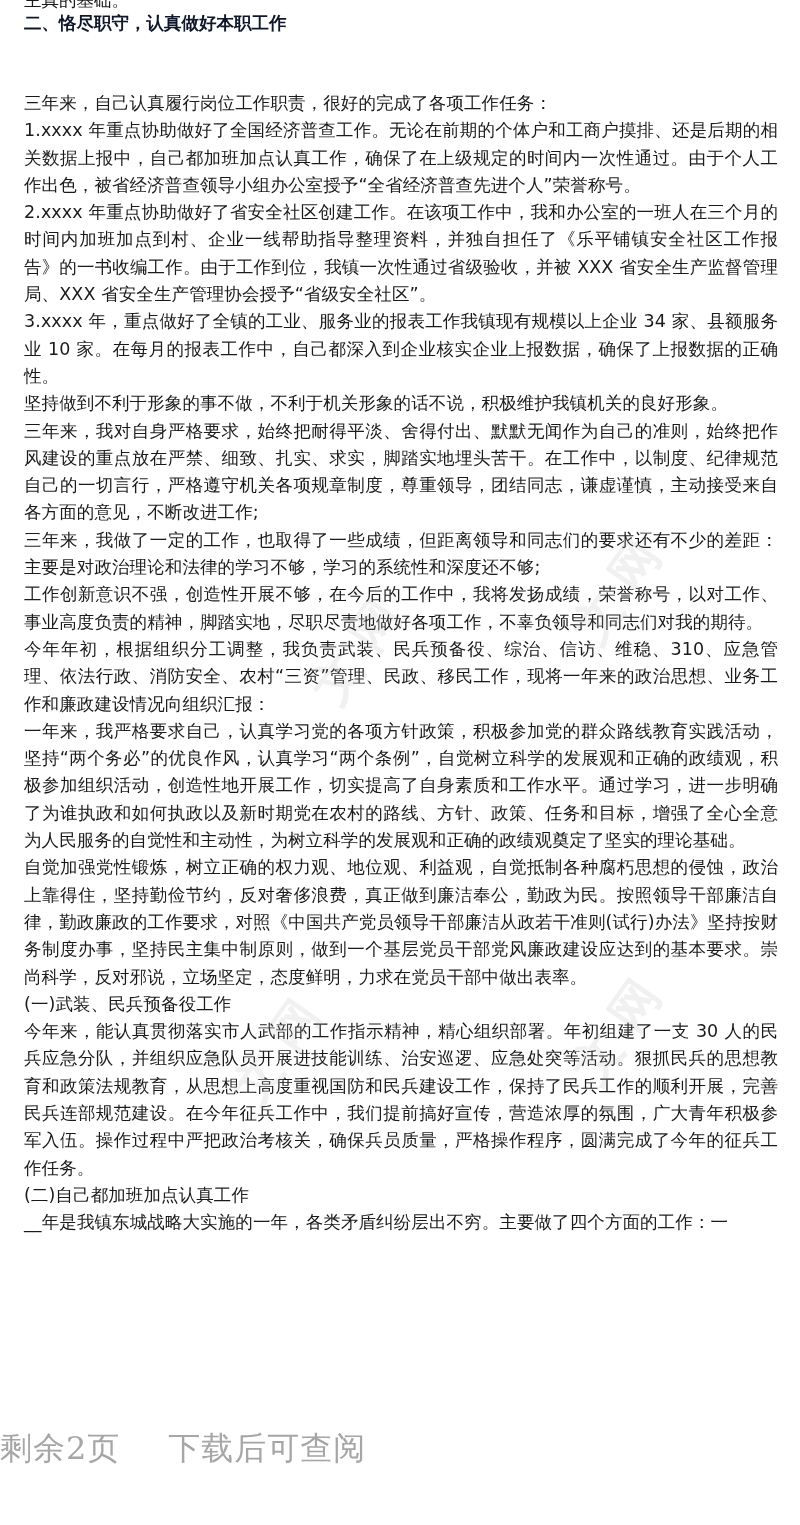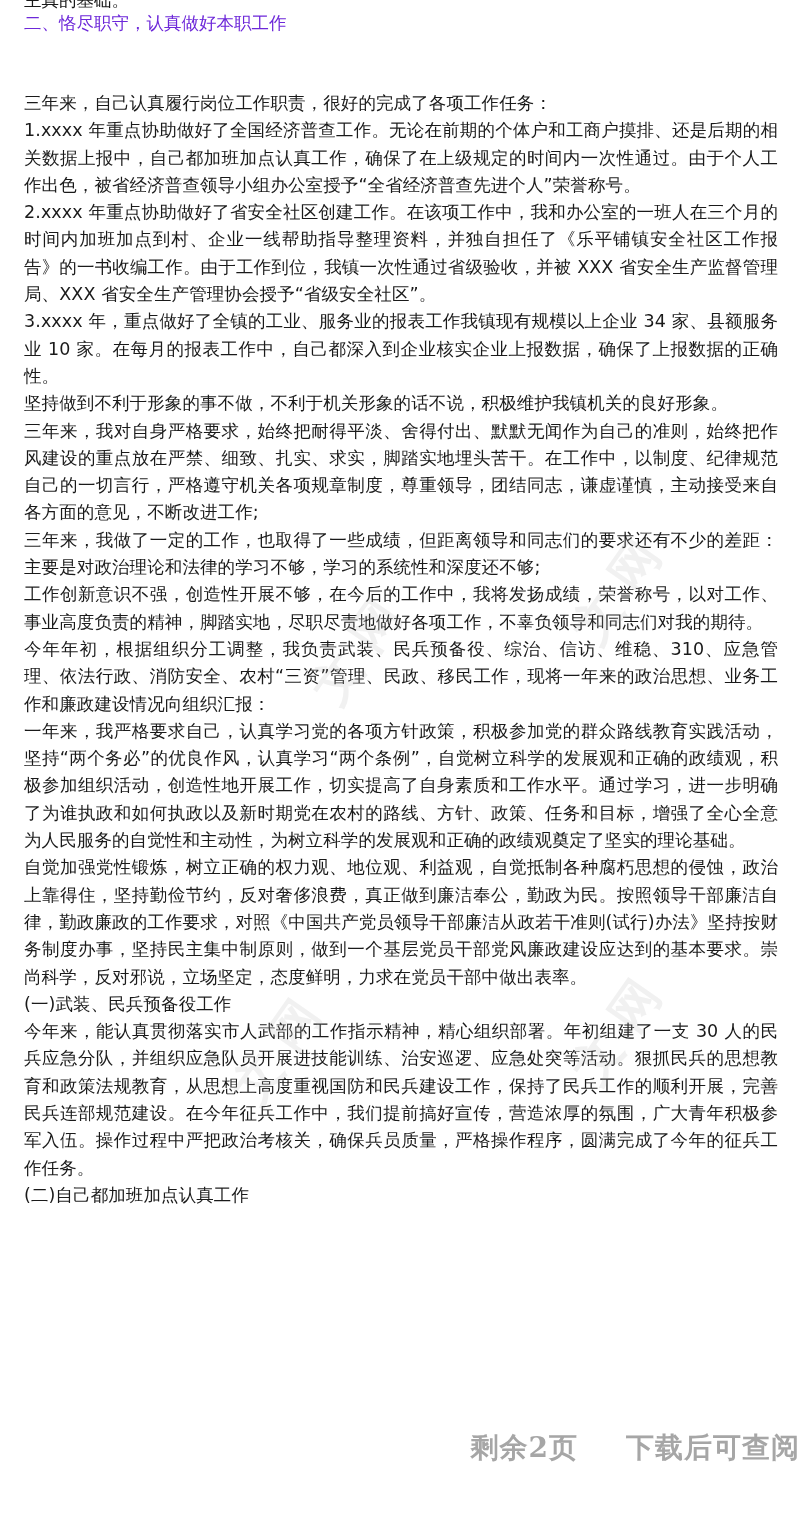--- a/index.html
+++ b/index.html
@@ -30,23 +30,23 @@
     line-height: 28px;
     white-space: nowrap;
     color: #1a1a1a;
   }
   .heading {
     position: absolute;
     left: 24px;
     top: 9px;
     font-size: 17.5px;
     line-height: 28px;
-    font-weight: normal;
+    font-weight: bold;
     white-space: nowrap;
-    color: #6d28d9;
+    color: #0f172a;
   }
   .body-text {
     position: absolute;
     left: 24px;
     top: 90px;
     width: 754px;
     font-size: 17.5px;
     line-height: 27.3px;
     text-align: justify;
     text-justify: inter-character;
@@ -64,24 +64,24 @@
     transform: rotate(-55deg);
     white-space: nowrap;
     pointer-events: none;
   }
   .more-banner {
     position: absolute;
     left: 0;
     top: 1418px;
     width: 800px;
     height: 60px;
-    text-align: right;
+    text-align: left;
     font-family: "DejaVu Serif", "Liberation Serif", serif;
-    font-size: 28px;
-    font-weight: bold;
+    font-size: 32px;
+    font-weight: normal;
     color: #a6a6a6;
     letter-spacing: 1px;
     line-height: 60px;
   }
   .more-banner span {
     display: inline-block;
   }
   .more-banner .gap {
     width: 48px;
   }
@@ -103,20 +103,21 @@
     <p>坚持做到不利于形象的事不做，不利于机关形象的话不说，积极维护我镇机关的良好形象。</p>
     <p>三年来，我对自身严格要求，始终把耐得平淡、舍得付出、默默无闻作为自己的准则，始终把作风建设的重点放在严禁、细致、扎实、求实，脚踏实地埋头苦干。在工作中，以制度、纪律规范自己的一切言行，严格遵守机关各项规章制度，尊重领导，团结同志，谦虚谨慎，主动接受来自各方面的意见，不断改进工作;</p>
     <p>三年来，我做了一定的工作，也取得了一些成绩，但距离领导和同志们的要求还有不少的差距：主要是对政治理论和法律的学习不够，学习的系统性和深度还不够;</p>
     <p>工作创新意识不强，创造性开展不够，在今后的工作中，我将发扬成绩，荣誉称号，以对工作、事业高度负责的精神，脚踏实地，尽职尽责地做好各项工作，不辜负领导和同志们对我的期待。</p>
     <p>今年年初，根据组织分工调整，我负责武装、民兵预备役、综治、信访、维稳、310、应急管理、依法行政、消防安全、农村“三资”管理、民政、移民工作，现将一年来的政治思想、业务工作和廉政建设情况向组织汇报：</p>
     <p>一年来，我严格要求自己，认真学习党的各项方针政策，积极参加党的群众路线教育实践活动，坚持“两个务必”的优良作风，认真学习“两个条例”，自觉树立科学的发展观和正确的政绩观，积极参加组织活动，创造性地开展工作，切实提高了自身素质和工作水平。通过学习，进一步明确了为谁执政和如何执政以及新时期党在农村的路线、方针、政策、任务和目标，增强了全心全意为人民服务的自觉性和主动性，为树立科学的发展观和正确的政绩观奠定了坚实的理论基础。</p>
     <p>自觉加强党性锻炼，树立正确的权力观、地位观、利益观，自觉抵制各种腐朽思想的侵蚀，政治上靠得住，坚持勤俭节约，反对奢侈浪费，真正做到廉洁奉公，勤政为民。按照领导干部廉洁自律，勤政廉政的工作要求，对照《中国共产党员领导干部廉洁从政若干准则(试行)办法》坚持按财务制度办事，坚持民主集中制原则，做到一个基层党员干部党风廉政建设应达到的基本要求。崇尚科学，反对邪说，立场坚定，态度鲜明，力求在党员干部中做出表率。</p>
     <p>(一)武装、民兵预备役工作</p>
     <p>今年来，能认真贯彻落实市人武部的工作指示精神，精心组织部署。年初组建了一支 30 人的民兵应急分队，并组织应急队员开展进技能训练、治安巡逻、应急处突等活动。狠抓民兵的思想教育和政策法规教育，从思想上高度重视国防和民兵建设工作，保持了民兵工作的顺利开展，完善民兵连部规范建设。在今年征兵工作中，我们提前搞好宣传，营造浓厚的氛围，广大青年积极参军入伍。操作过程中严把政治考核关，确保兵员质量，严格操作程序，圆满完成了今年的征兵工作任务。</p>
     <p>(二)自己都加班加点认真工作</p>
+    <p>__年是我镇东城战略大实施的一年，各类矛盾纠纷层出不穷。主要做了四个方面的工作：一</p>
   </div>
 
   <div class="watermark" style="left:300px; top:620px;">文 网</div>
   <div class="watermark" style="left:560px; top:560px;">文 网</div>
   <div class="watermark" style="left:560px; top:1000px;">文 网</div>
   <div class="watermark" style="left:220px; top:1020px;">文 网</div>
 
   <div class="more-banner">
     <span>剩余2页</span><span class="gap"></span><span>下载后可查阅</span>
   </div>

